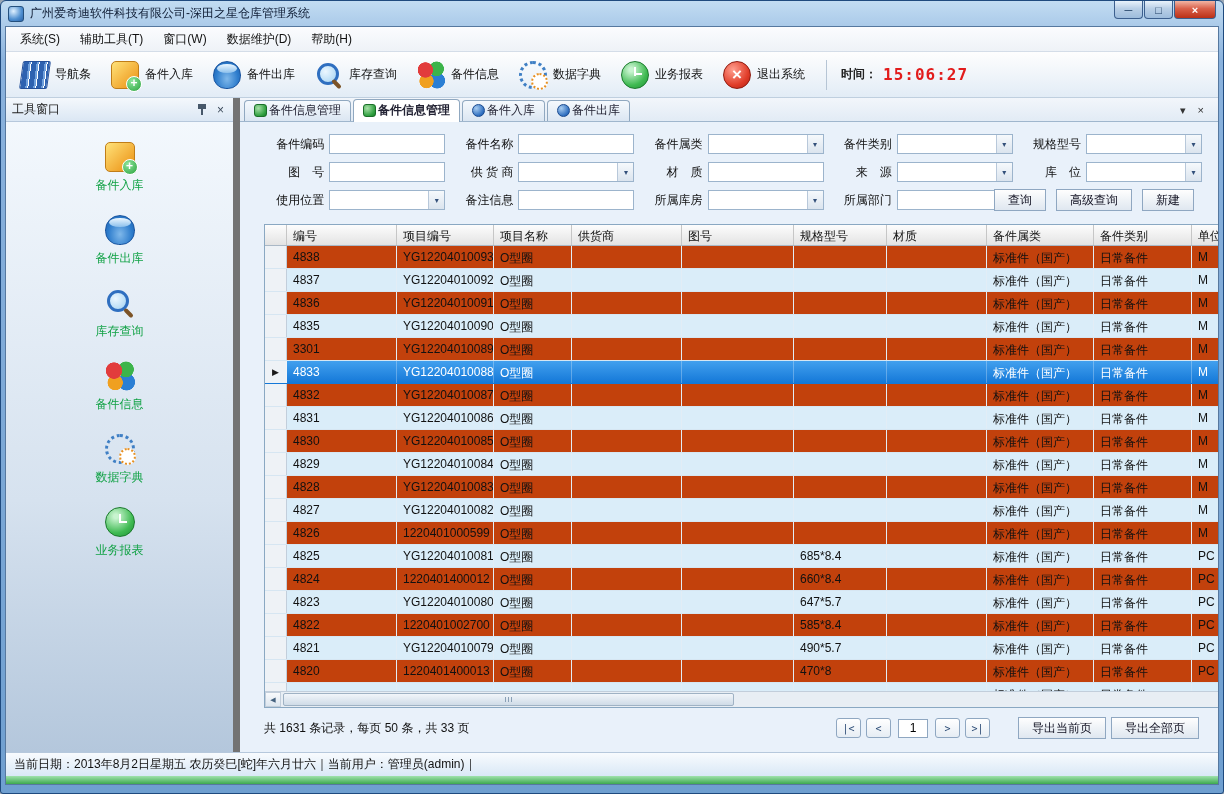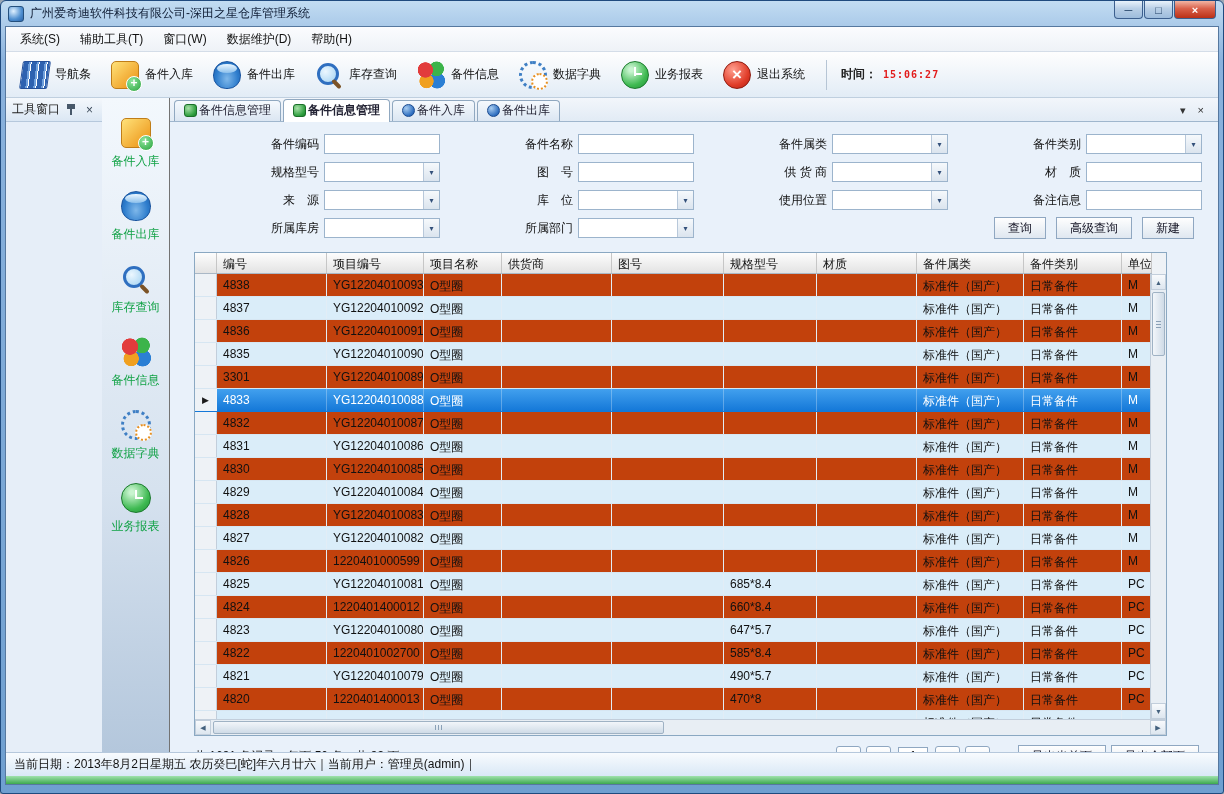--- a/index.html
+++ b/index.html
@@ -17,21 +17,21 @@
 .app-body{flex:1;display:flex;flex-direction:column;background:#fff;border:1px solid #56789f;overflow:hidden}
 
 .menubar{height:25px;background:linear-gradient(#fbfcfe,#eef2f7);border-bottom:1px solid #d4dde8;display:flex;align-items:center;padding-left:4px;flex:0 0 auto}
 .menu-item{padding:4px 10px;color:#111;cursor:default}
 
 .toolbar{height:46px;background:linear-gradient(#fefefe,#e2ecf6);border-bottom:1px solid #bfcfdf;display:flex;align-items:center;padding:0 8px;gap:6px;flex:0 0 auto}
 .tb-item{display:flex;align-items:center;gap:6px;padding:3px 7px;border-radius:3px}
 .tb-label{white-space:nowrap}
 .tb-sep{width:1px;height:30px;background:#b6c5d5;margin:0 8px}
 .time-label{font-weight:bold;color:#222}
-.time-value{color:#e21c1c;font-weight:bold;font-size:10px;font-family:"DejaVu Sans Mono","Liberation Mono",monospace;letter-spacing:1px}
+.time-value{color:#e21c1c;font-weight:bold;font-size:16px;font-family:"DejaVu Sans Mono","Liberation Mono",monospace;letter-spacing:1px}
 
 .ic{width:28px;height:28px;flex:0 0 auto;position:relative;display:inline-block}
 .navbar-icon{background:repeating-linear-gradient(90deg,#2e62b0 0 5px,#6fa0dc 5px 7px,#ffffff 7px 8px);border:1px solid #24509a;border-radius:2px;transform:skewX(-8deg)}
 .parts-in-icon{background:linear-gradient(135deg,#ffe27a,#f0a32a 75%);border:1px solid #c07d18;border-radius:5px}
 .parts-in-icon::after{content:'+';position:absolute;right:-4px;bottom:-4px;width:14px;height:14px;line-height:12px;text-align:center;background:radial-gradient(circle at 35% 30%,#8fe59d,#27a23b);color:#fff;border-radius:50%;font-size:12px;font-weight:bold;border:1px solid #fff}
 .parts-out-icon{background:radial-gradient(ellipse at 50% 65%,#7fb8ea,#2d7ccc 60%,#1c5ca8);border-radius:50% 50% 46% 46%;border:1px solid #1a55a0}
 .parts-out-icon::before{content:'';position:absolute;left:3px;top:2px;right:3px;height:9px;border-radius:50%;background:linear-gradient(#ecf7ff,#8cc0ec)}
 .inventory-query-icon::before{content:'';position:absolute;left:2px;top:2px;width:16px;height:16px;border:3px solid #2f6fc0;border-radius:50%;background:radial-gradient(circle at 35% 35%,#ecf7ff,#a2d2f2)}
 .inventory-query-icon::after{content:'';position:absolute;right:1px;bottom:3px;width:11px;height:4px;background:#7c5326;transform:rotate(45deg);border-radius:2px}
 .parts-info-icon{background:radial-gradient(circle at 30% 32%,#e23c3c 0 27%,transparent 29%),radial-gradient(circle at 70% 28%,#3cb44a 0 25%,transparent 27%),radial-gradient(circle at 34% 72%,#f0a020 0 25%,transparent 27%),radial-gradient(circle at 72% 70%,#2b7fd4 0 27%,transparent 29%)}
@@ -43,42 +43,42 @@
 .exit-icon{background:radial-gradient(circle at 35% 30%,#ff9f8f,#e03c28 62%,#ae1d10);border-radius:50%;border:1px solid #8f1a0e}
 .exit-icon::after{content:'×';position:absolute;left:0;top:0;width:100%;height:100%;display:flex;align-items:center;justify-content:center;color:#fff;font-weight:bold;font-size:17px}
 .warehouse-icon::before{content:'';position:absolute;left:1px;top:2px;border-left:13px solid transparent;border-right:13px solid transparent;border-bottom:11px solid #d4402c}
 .warehouse-icon::after{content:'';position:absolute;left:5px;top:13px;width:18px;height:12px;background:linear-gradient(#f0795c,#bf3820)}
 .module-green-icon,.module-blue-icon{width:13px;height:13px;border-radius:3px;flex:0 0 auto}
 .module-green-icon{background:radial-gradient(circle at 30% 30%,#a8e0a8,#2f9f3f 70%,#1d7c2c);border:1px solid #1a6f28}
 .module-blue-icon{background:radial-gradient(circle at 30% 30%,#a8ccf0,#2f6fc0 70%,#1d52a0);border:1px solid #1a4a90;border-radius:50%}
 
 .main{flex:1;display:flex;overflow:hidden}
 
-.sidebar{width:164px;flex:0 0 auto;display:flex;flex-direction:row;border-right:1px solid #737373;background:#e6eef8}
+.sidebar{width:234px;flex:0 0 auto;display:flex;flex-direction:column;border-right:7px solid #737373;background:#e6eef8}
 .sb-header{height:24px;background:linear-gradient(#f4f8fc,#dbe7f4);border-bottom:1px solid #b6c8dc;display:flex;align-items:center;padding:0 6px;gap:6px}
 .sb-header-label{flex:1;color:#222}
 .pin-icon{width:11px;height:13px;position:relative;display:inline-block}
 .pin-icon::before{content:'';position:absolute;left:1px;top:1px;width:8px;height:5px;background:#47586a}
 .pin-icon::after{content:'';position:absolute;left:4px;top:6px;width:2px;height:6px;background:#47586a}
 .sb-x{color:#3c4a5a;font-size:12px;line-height:1;padding:1px 3px}
 .sb-caption{height:22px;background:linear-gradient(#fdfefe,#dde8f4);border-bottom:1px solid #c4d3e4;display:flex;align-items:center;justify-content:center;color:#1a2a40}
 .sb-list{flex:1;background:linear-gradient(180deg,#f3f8fd 0%,#d6e2ef 60%,#b4c7dc 100%);padding-top:16px;display:flex;flex-direction:column;align-items:center;gap:13px;overflow:hidden}
 .sb-item{display:flex;flex-direction:column;align-items:center;gap:5px;padding:4px 0;width:120px}
 .sb-item .ic{width:30px;height:30px}
 .sb-label{color:#12a246;white-space:nowrap}
 
 .content{flex:1;display:flex;flex-direction:column;background:#e9f1fa;overflow:hidden}
 .tabbar{height:24px;flex:0 0 auto;display:flex;align-items:flex-end;padding:2px 6px 0 4px;background:linear-gradient(#f2f6fb,#e2ebf5);border-bottom:1px solid #9fb6cd}
 .tab{display:flex;align-items:center;gap:2px;padding:3px 9px 4px;margin-right:2px;border:1px solid #90a8c0;border-bottom:none;border-radius:4px 4px 0 0;background:linear-gradient(#f5f9fd,#dbe6f2);color:#223;white-space:nowrap;height:21px}
 .tab.active{background:#fff;font-weight:bold;height:23px;position:relative;top:1px}
 .tab-tools{margin-left:auto;display:flex;gap:8px;align-items:center;padding:0 6px 4px 0;color:#333}
 .tab-tool{font-size:11px;line-height:1;padding:1px 2px}
 
 .search-panel{position:relative;padding:12px 16px 10px 22px;flex:0 0 auto}
-.fields{display:grid;grid-template-columns:repeat(4,1fr);row-gap:8px;column-gap:6px}
+.fields{display:grid;grid-template-columns:repeat(5,1fr);row-gap:8px;column-gap:6px}
 .field{display:flex;align-items:center;justify-content:flex-end}
 .f-label{min-width:58px;text-align:right;margin-right:5px;white-space:pre;color:#111}
 .ctl{position:relative;width:116px;height:20px;background:#fff;border:1px solid #9cb4cc;display:flex;align-items:stretch}
 .f-input{border:0;outline:0;flex:1;width:100%;min-width:0;font:12px "Liberation Sans","DejaVu Sans",sans-serif;padding:0 3px;background:transparent}
 .dd-arrow{width:16px;display:none;align-items:center;justify-content:center;background:linear-gradient(#f6f9fc,#dbe4ee);border-left:1px solid #b8c8da;font-size:8px;color:#33507a}
 .field.is-select .dd-arrow{display:flex}
 .search-buttons{position:absolute;right:24px;bottom:9px;display:flex;gap:10px}
 .btn{height:22px;padding:0 13px;background:linear-gradient(#fefefe,#dfe7f0);border:1px solid #8fa7c1;border-radius:0;color:#112;font-size:12px;display:flex;align-items:center;white-space:nowrap}
 
 .grid{margin:4px 19px 0 24px;width:973px;height:484px;border:1px solid #8aa8c2;background:#eef2f6;position:relative;flex:0 0 auto;overflow:hidden}

